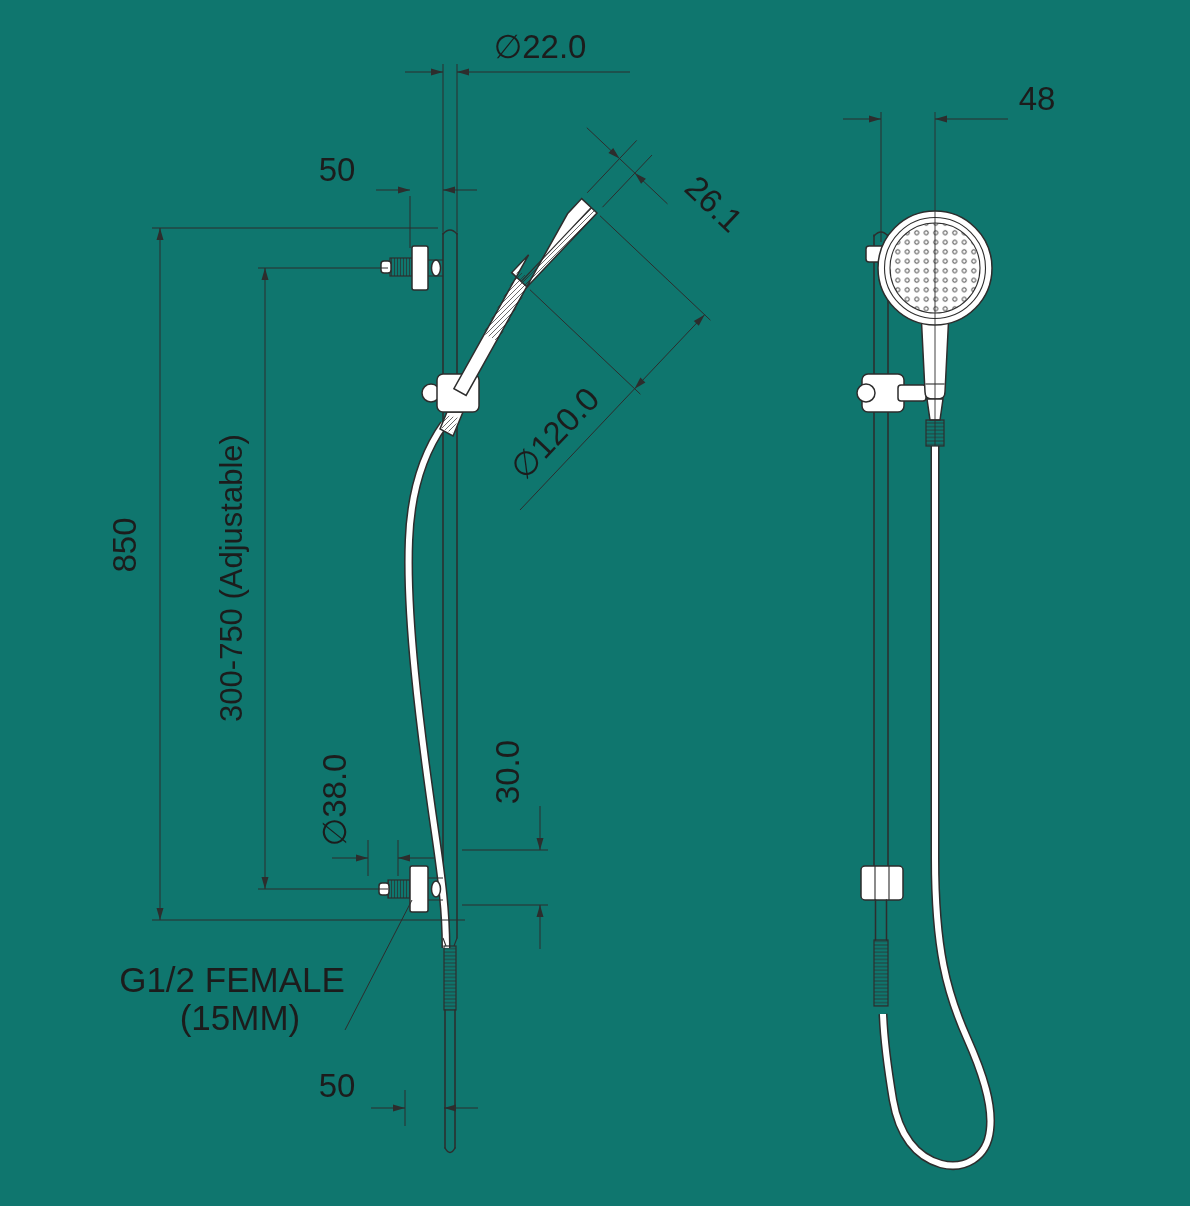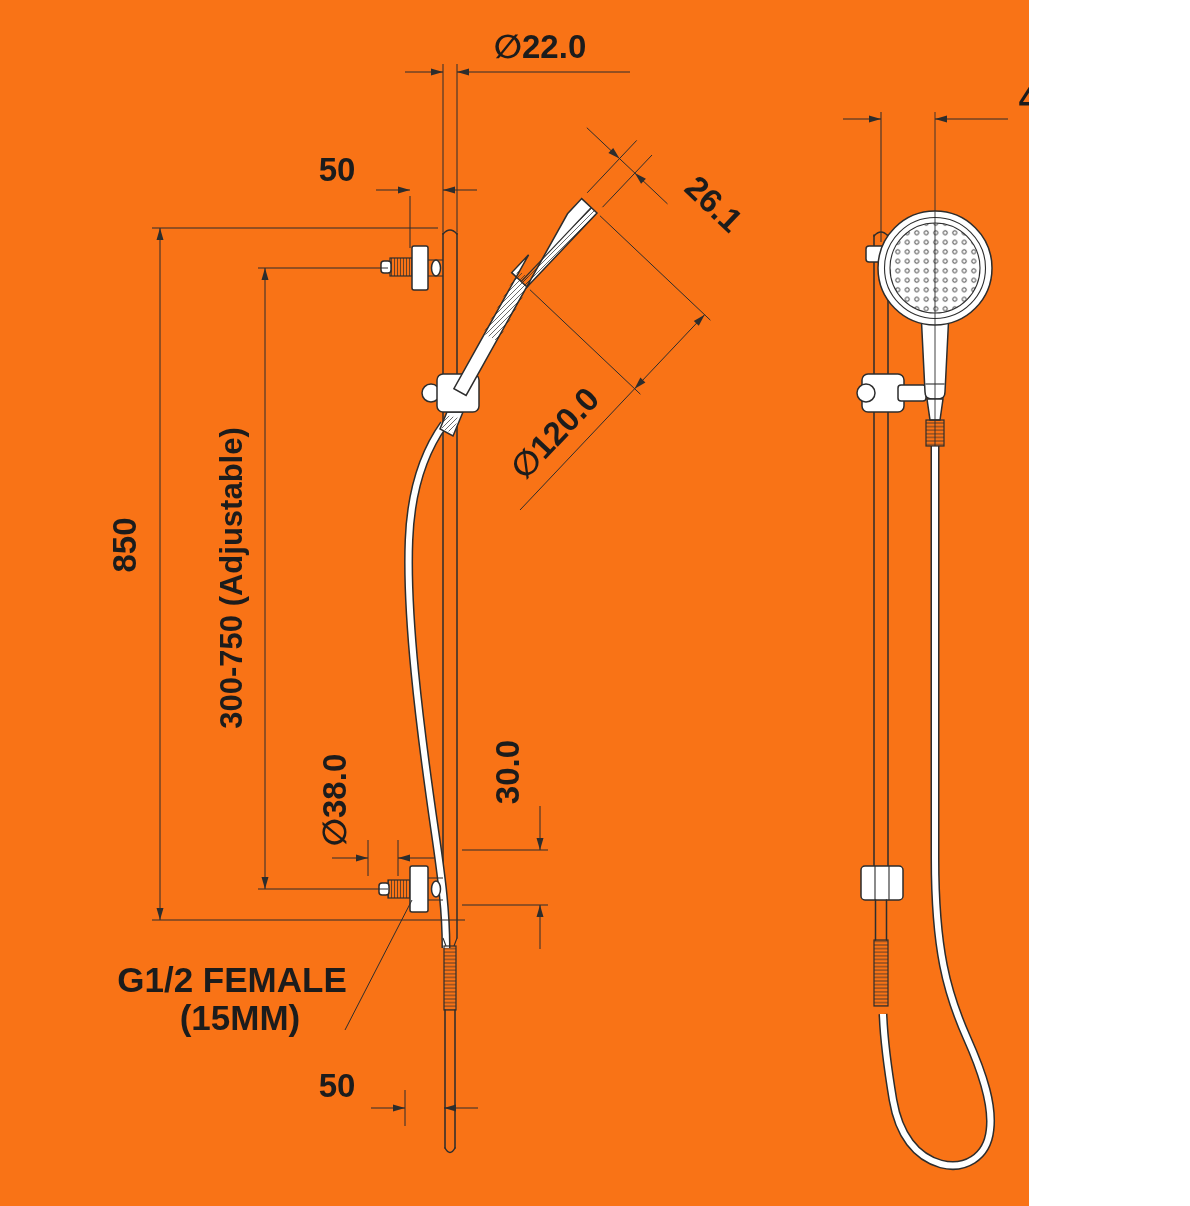--- a/index.html
+++ b/index.html
@@ -1,16 +1,16 @@
 <!DOCTYPE html>
 <html><head>
 <meta charset="utf-8">
 <style>
   html,body{margin:0;padding:0;background:#ffffff;}
-  .stage{position:relative;width:1029px;height:1206px;background:#f97316;overflow:hidden;font-weight:bold;}
+  .stage{position:relative;width:1190px;height:1206px;background:#0f766e;overflow:hidden;}
   svg{display:block;}
   .ln{stroke:#2d2d2d;stroke-width:1.5;fill:none;stroke-linecap:round;}
   .ol{stroke:#2d2d2d;stroke-width:1.5;fill:#ffffff;}
   .thin{stroke:#2d2d2d;stroke-width:1.1;fill:none;}
   .dim{stroke:#2d2d2d;stroke-width:1;fill:none;}
   .arrow{fill:#2d2d2d;stroke:none;}
   .hoseO{stroke:#2d2d2d;stroke-width:9;fill:none;}
   .hoseI{stroke:#ffffff;stroke-width:6;fill:none;}
   text.lab{font-family:"Liberation Sans","DejaVu Sans",sans-serif;font-size:33px;fill:#1c1c1c;}
   text.lab.small{font-size:31px;}

